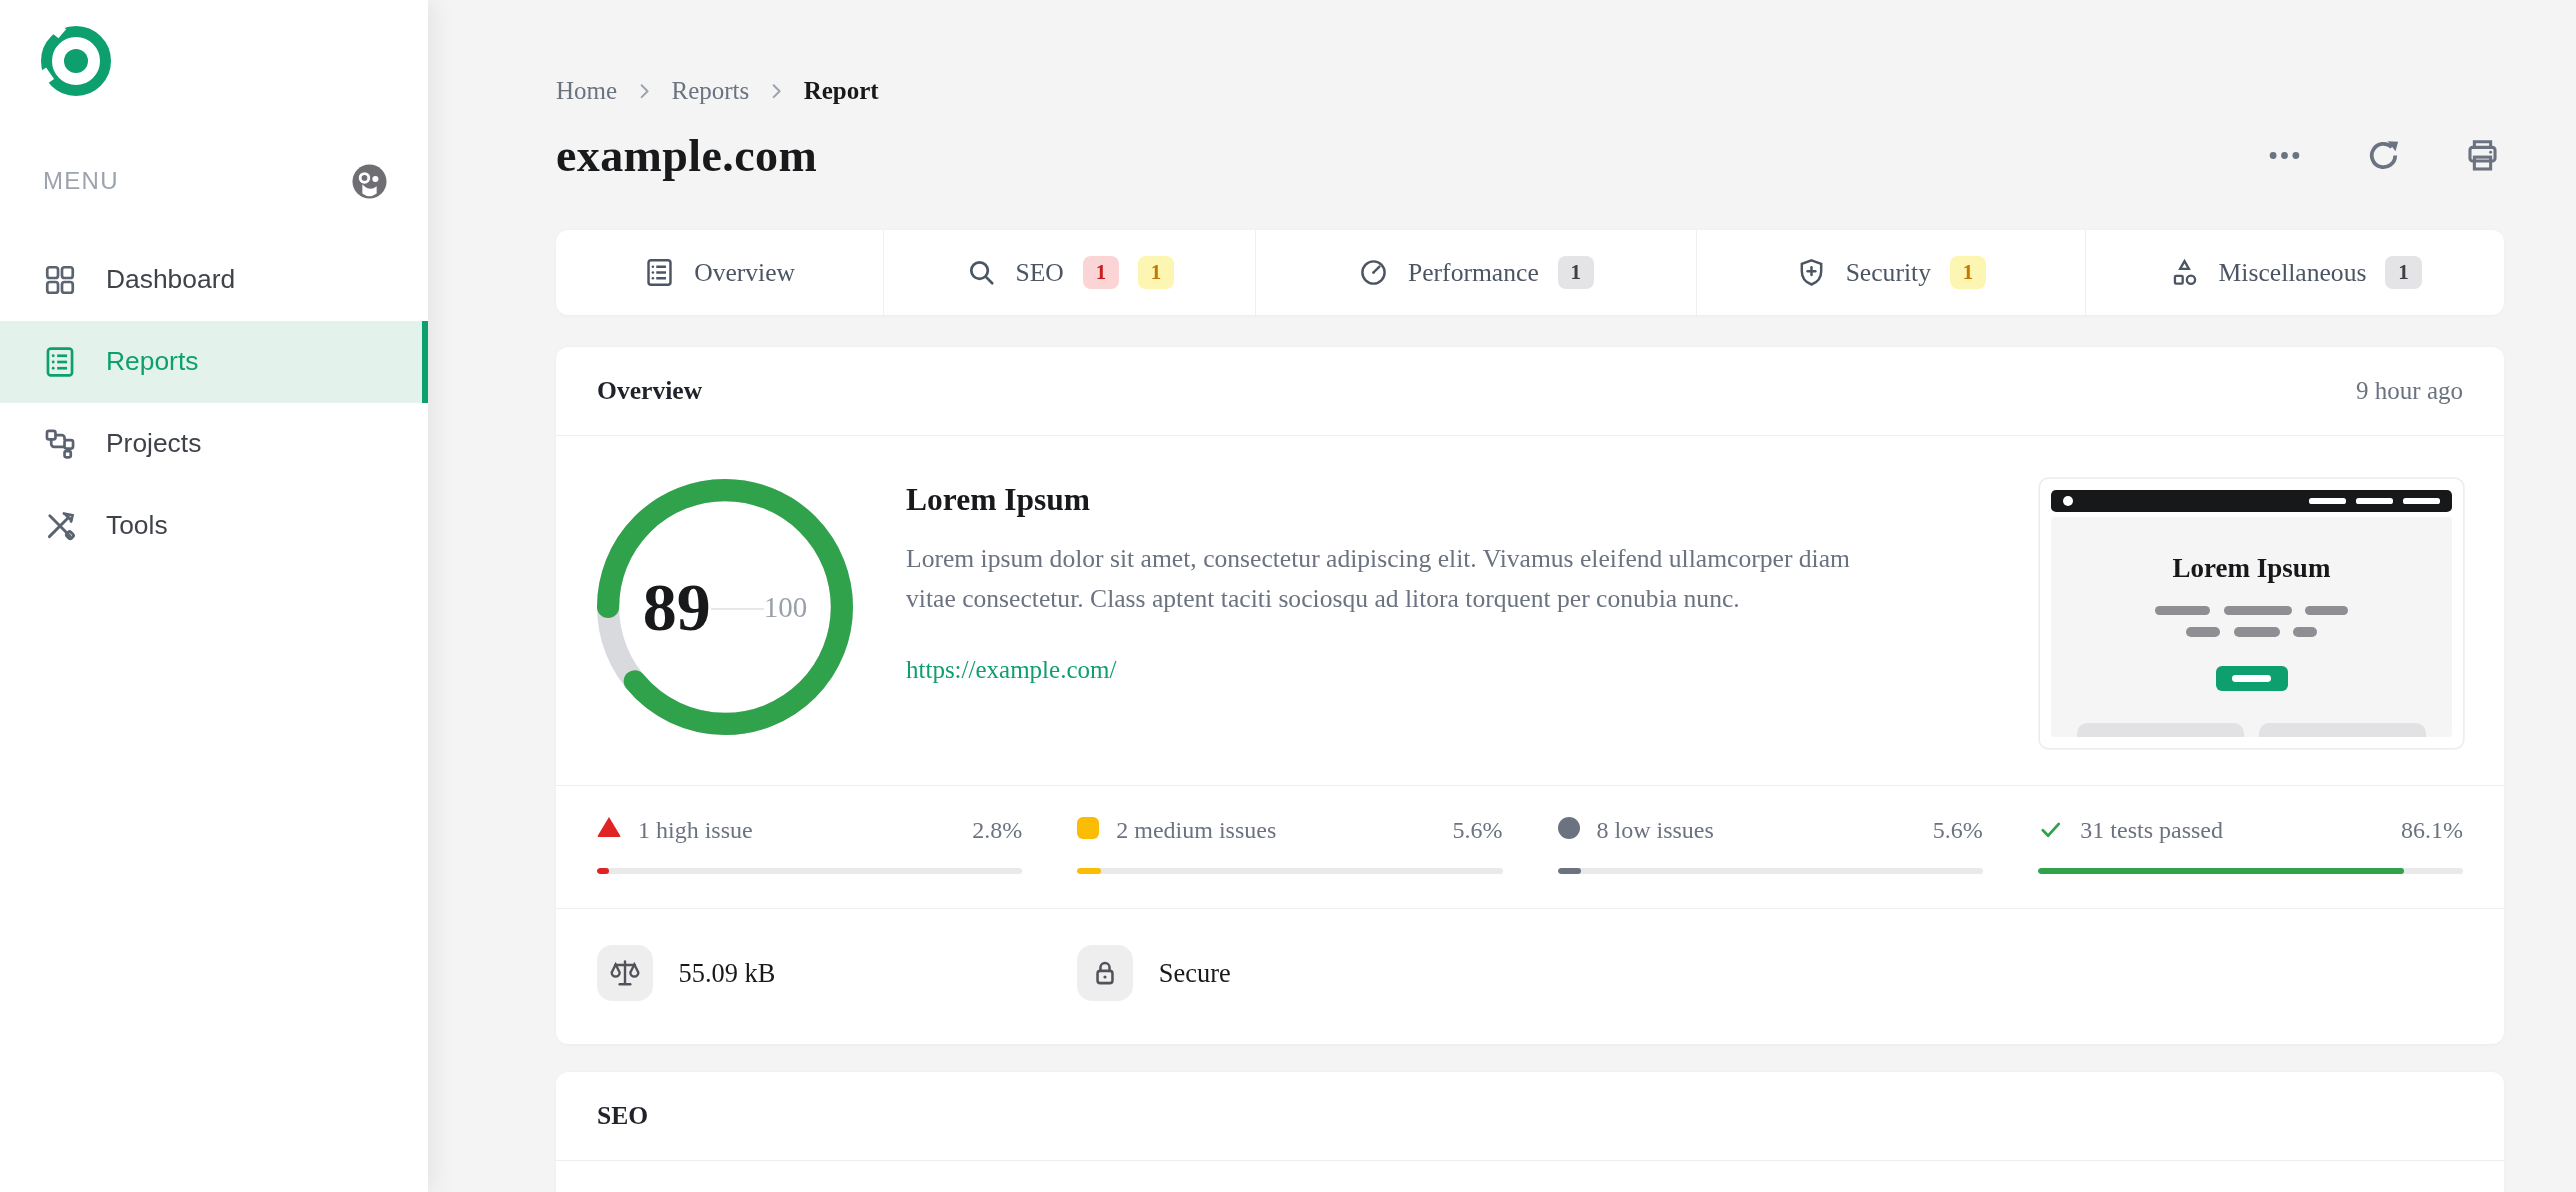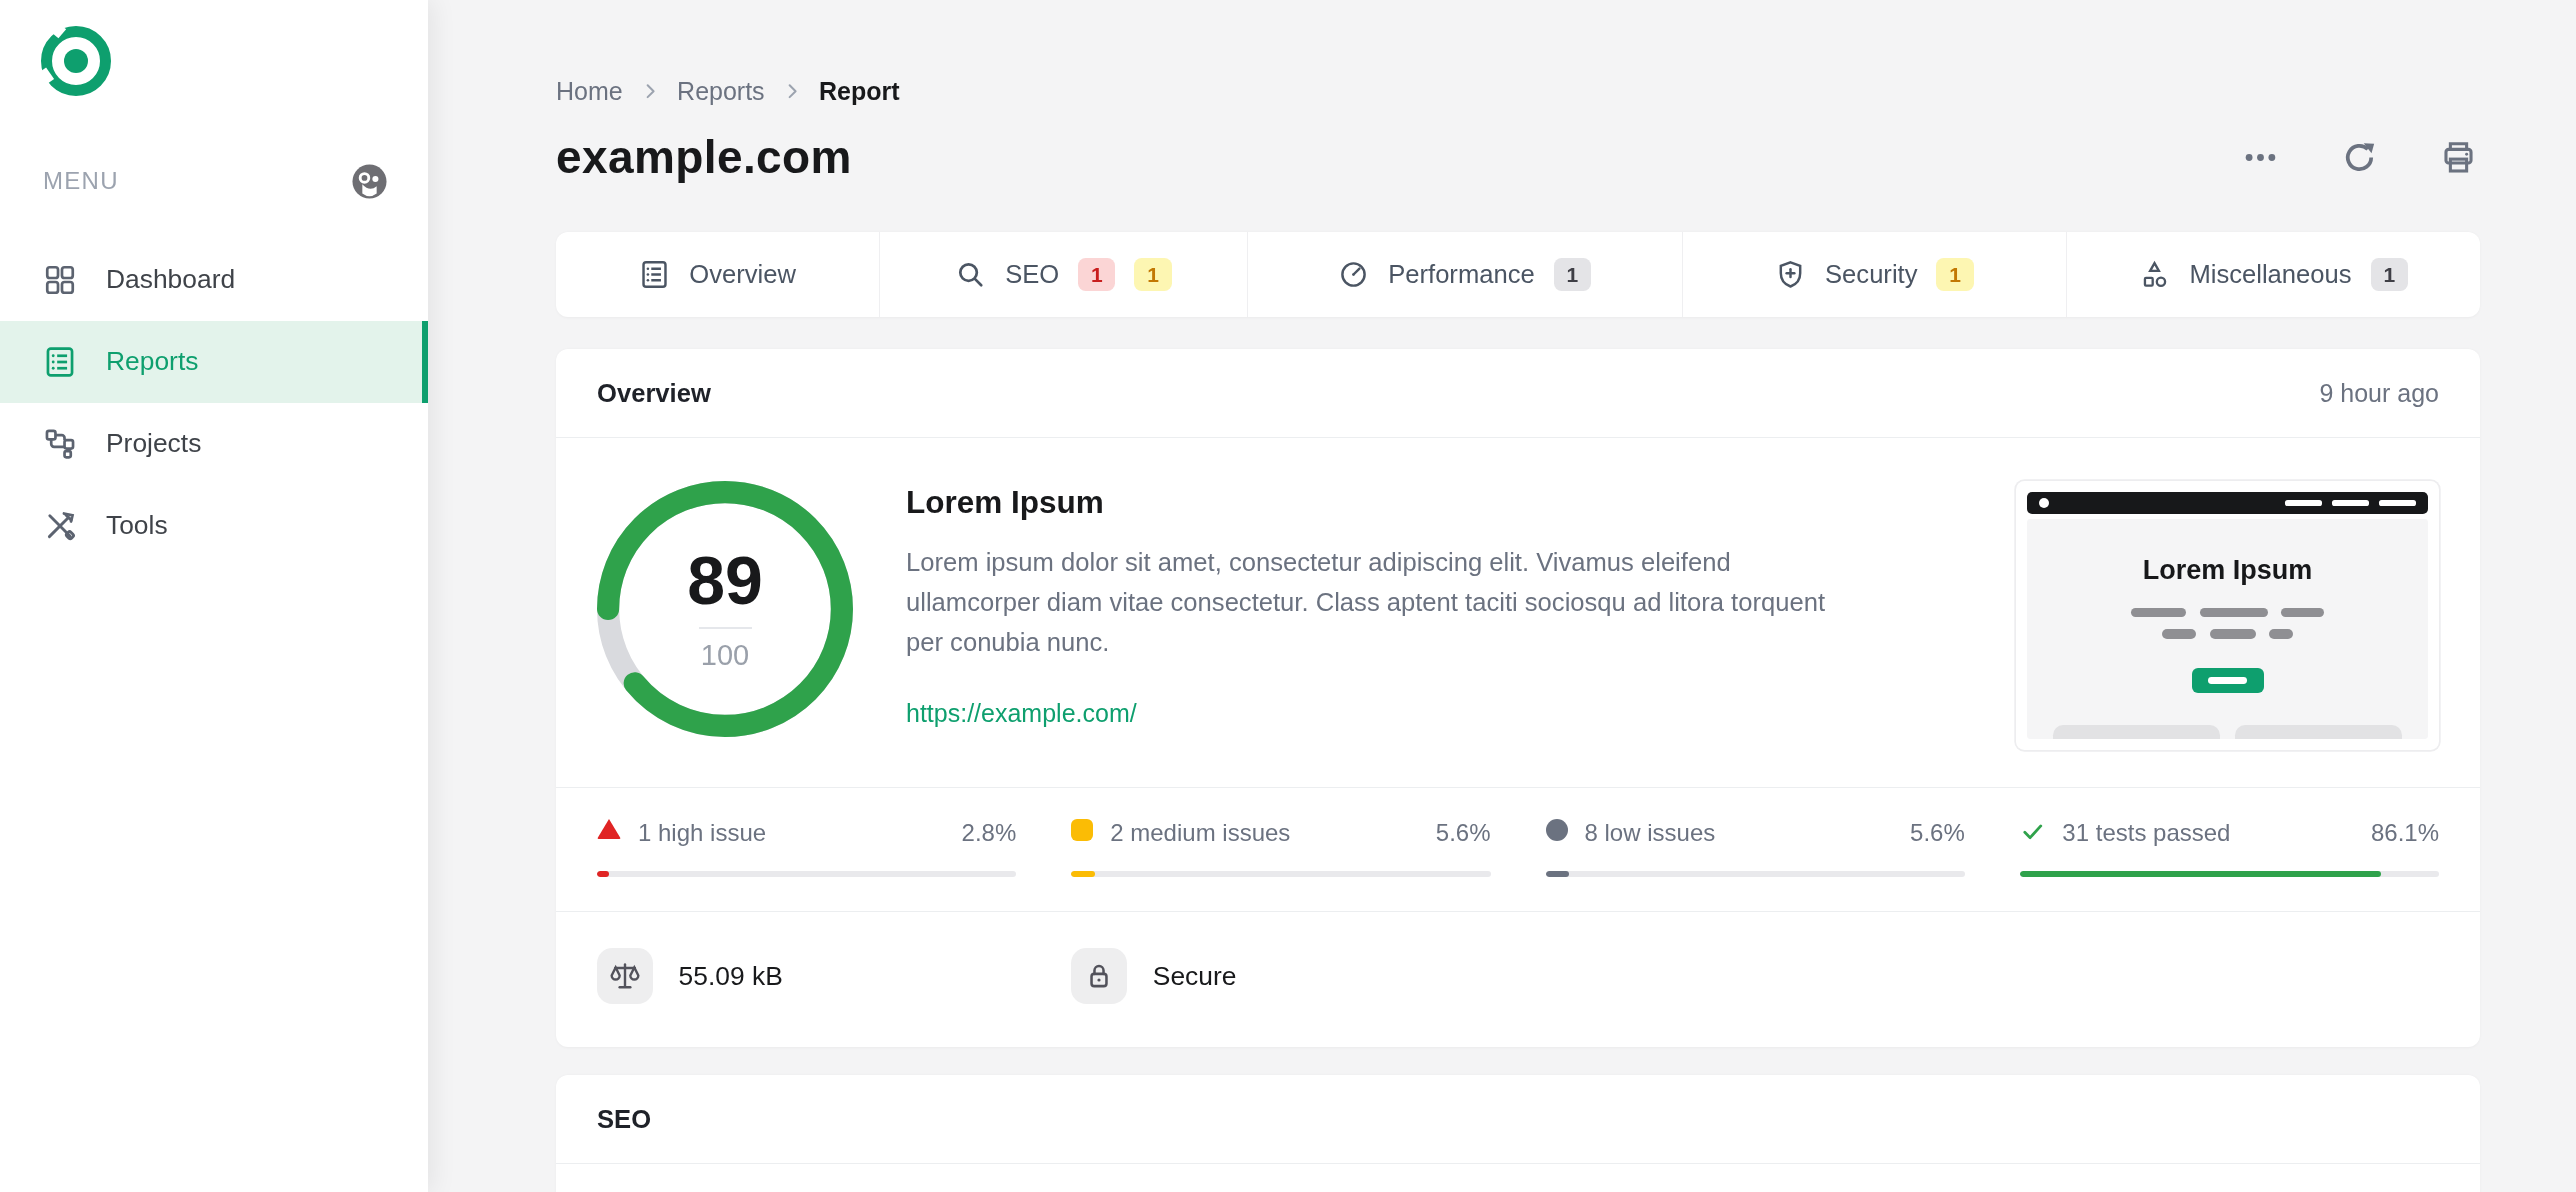--- a/index.html
+++ b/index.html
@@ -22,21 +22,21 @@
   .menu-label { font-size:24px; color:#9ca3af; letter-spacing:1.3px; }
   .nav { margin-top:36px; }
   .nav-item {
     display:flex; align-items:center; gap:29px; height:82px; padding-left:43px;
     font-size:26.4px; color:#3f4349; cursor:pointer;
   }
   .nav-item .nicon { width:34px; height:34px; color:#5c6370; display:flex; }
   .nav-item.active { background:#e3f3eb; color:#0e9f6e; border-right:6px solid #0e9f6e; }
   .nav-item.active .nicon { color:#0e9f6e; }
   
-  .main { flex:1; height:100%; padding:0 96px 0 128px; }
+  .main { flex:1; height:100%; padding:0 72px 0 128px;font-family:Liberation Serif, serif; }
   .breadcrumb { display:flex; align-items:center; gap:17px; margin-top:77px; font-size:25px; color:#6b7280; }
   .breadcrumb .crumb { cursor:pointer; }
   .breadcrumb .crumb.current { color:#18191b; font-weight:700; }
   .breadcrumb .chev { width:20.4px; height:20.4px; color:#9ca3af; display:flex; }
   .title-row { display:flex; align-items:center; justify-content:space-between; margin-top:24px; }
   .page-title { font-size:46px; font-weight:700; color:#18191b; letter-spacing:0.4px; }
   .actions { display:flex; align-items:center; gap:55px; }
   .action-btn { width:44px; height:44px; display:flex; align-items:center; justify-content:center; color:#6b7280; cursor:pointer; }
   .action-btn svg { width:39px; height:39px; }
   
@@ -50,21 +50,21 @@
   .badge.gray   { background:#e4e4e7; color:#3f3f46; }
   
   .card { background:#fff; border-radius:12px; margin-top:32px; box-shadow:0 0.9px 2.6px rgba(0,0,0,.04); }
   .card-header { display:flex; align-items:center; justify-content:space-between; height:89px; padding:0 41px; border-bottom:1.7px solid #eceef0; }
   .card-title { font-size:25.6px; font-weight:700; color:#1f2229; }
   .card-time { font-size:25px; color:#6b7280; }
   
   .ov-body { display:flex; align-items:flex-start; padding:43px 41px 37px; }
   .scorewrap { width:256px; height:256px; position:relative; flex:0 0 256px; margin-right:53px; }
   .scorewrap svg { transform:rotate(-90deg); }
-  .score-center { position:absolute; inset:0; display:flex; flex-direction:column; align-items:center; justify-content:center; }
+  .score-center { position:absolute; inset:0; display:flex; flex-direction:row; align-items:center; justify-content:center; }
   .score-val { font-size:68px; font-weight:700; color:#18191b; line-height:1; }
   .score-div { width:53px; height:1.7px; background:#e5e7eb; margin:13.6px 0 10.2px; }
   .score-max { font-size:29px; color:#9aa0aa; }
   .sitecol { flex:1; padding-top:3.4px; }
   .site-heading { font-size:31.5px; font-weight:700; color:#18191b; }
   .site-desc { font-size:25.6px; color:#6b7280; line-height:40px; margin-top:20.4px; max-width:946px; }
   .site-url { display:inline-block; font-size:25px; color:#0e9f6e; margin-top:37px; text-decoration:none; cursor:pointer; }
   
   .thumb { width:423px; height:269px; background:#fff; border-radius:8.5px; box-shadow:0 0 0 1.7px #ededef; margin-left:34px; flex:0 0 423px; overflow:hidden; }
   .thumb-bar { margin:11px 11px 0; height:22px; background:#17181a; border-radius:5.1px; display:flex; align-items:center; padding:0 12px; }

